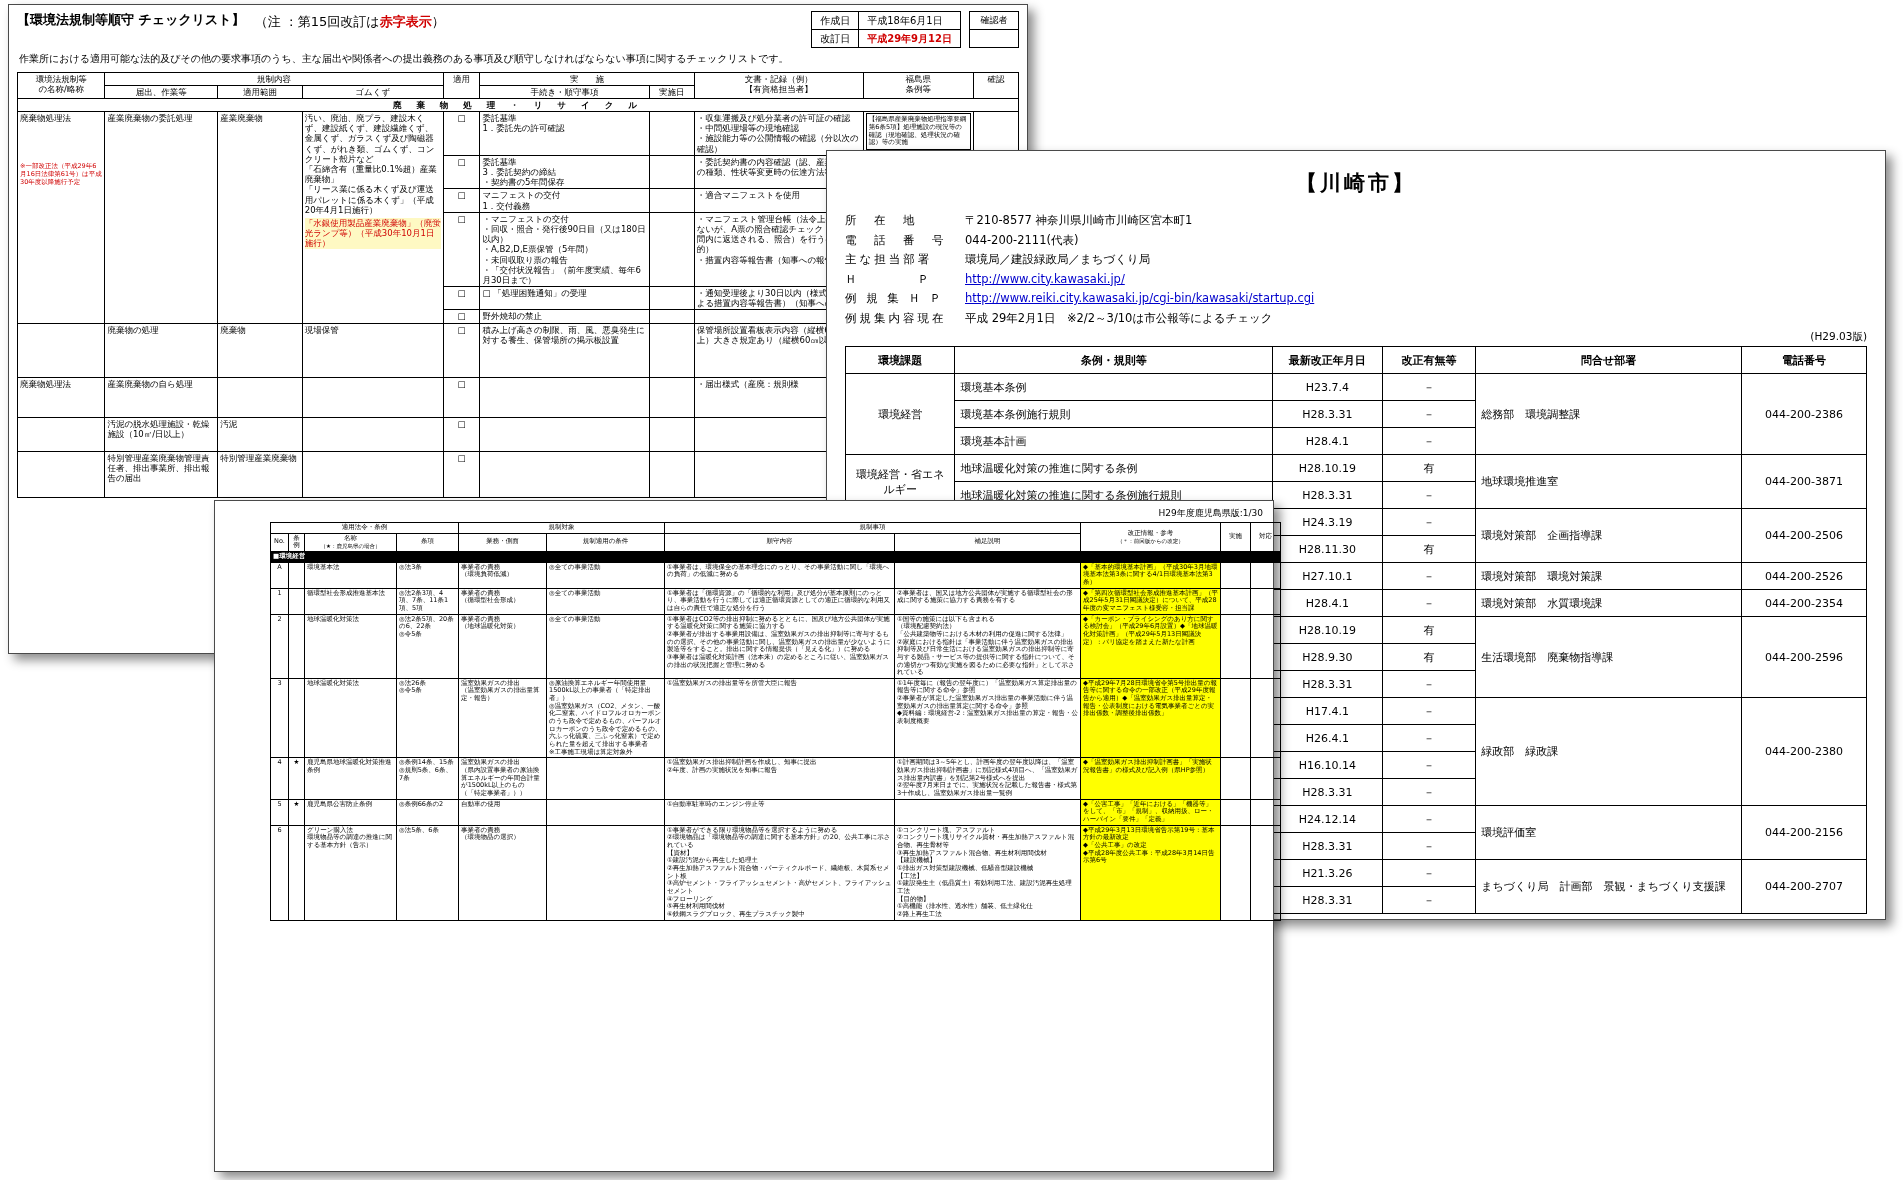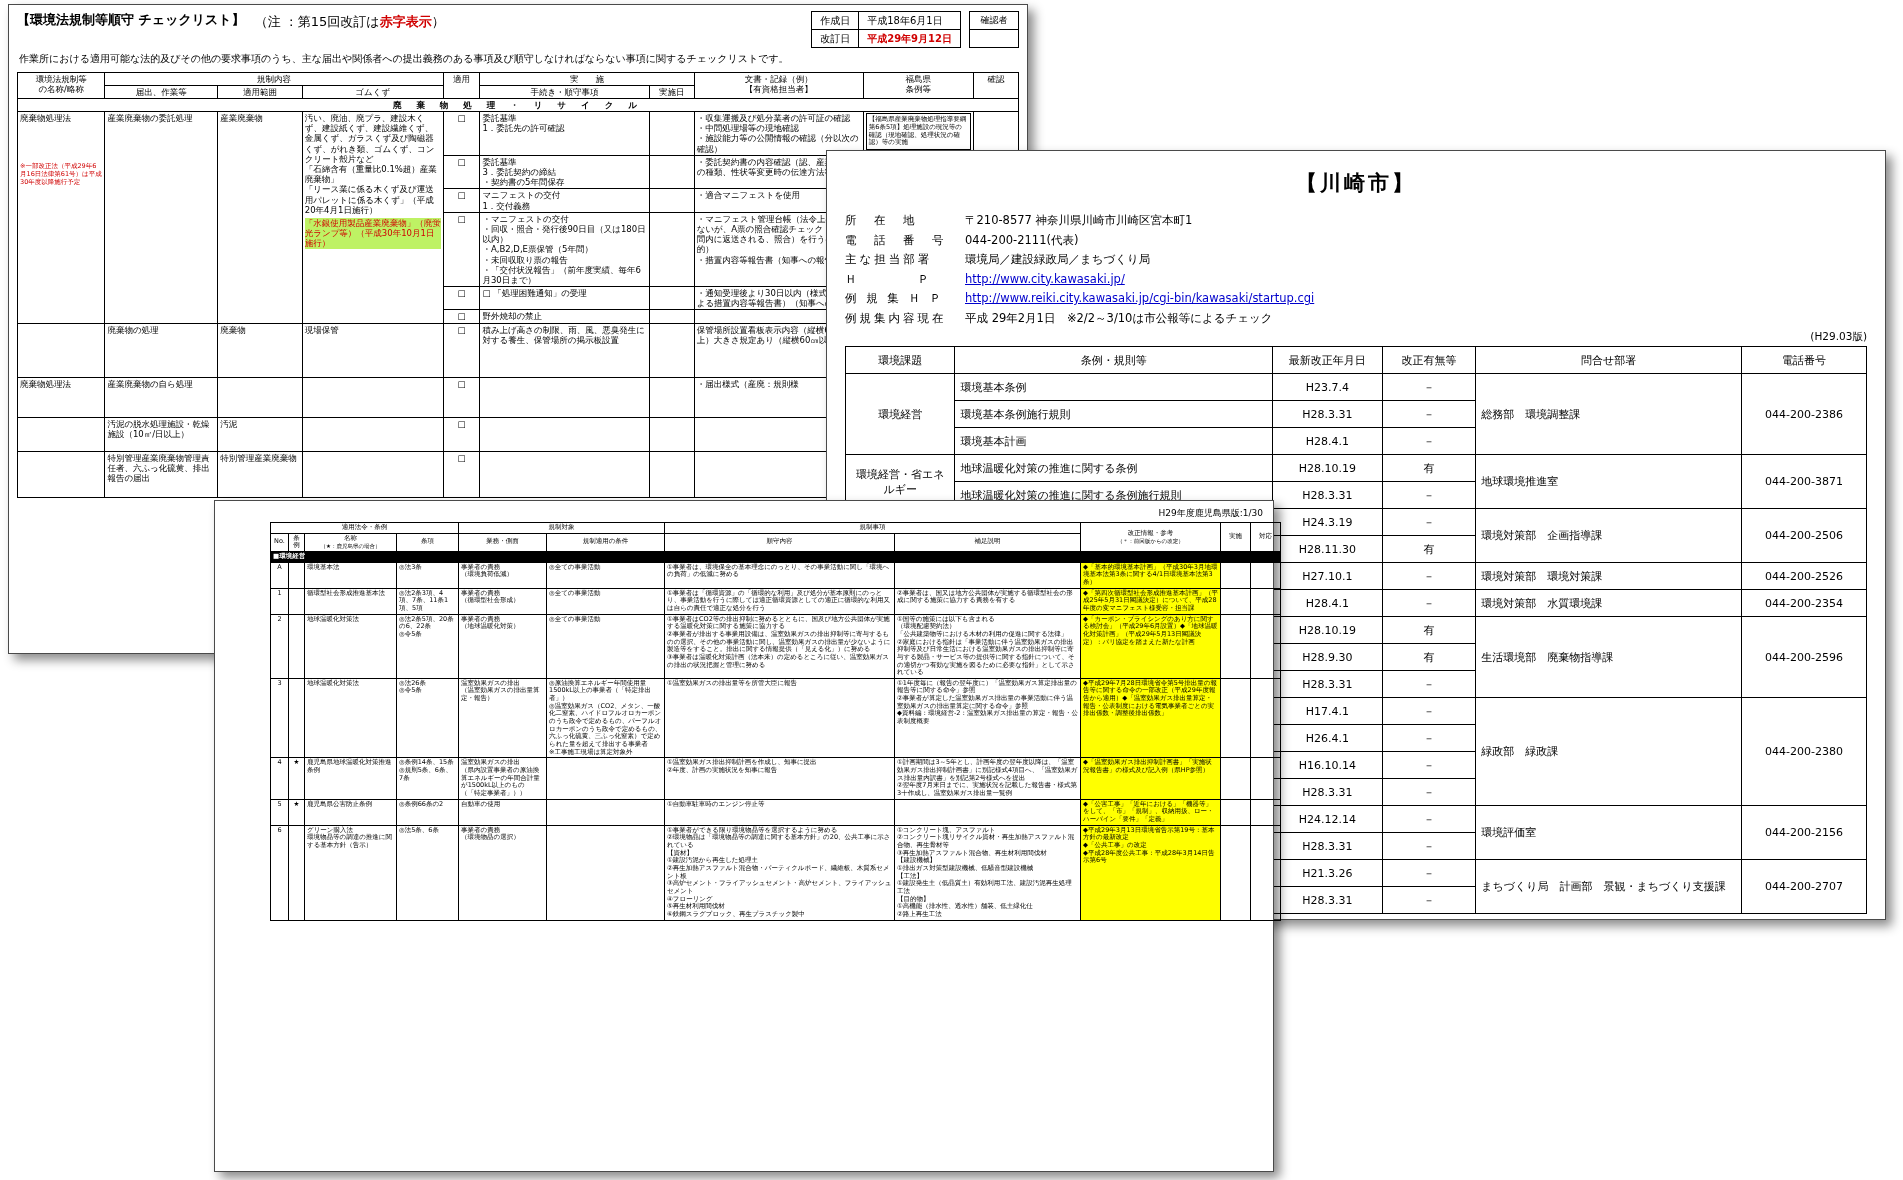--- a/index.html
+++ b/index.html
@@ -15,39 +15,39 @@
   .note{font-size:13px;margin-top:2px;}
   .note .red{color:#d00000;font-weight:bold;}
   .lead{font-size:10px;line-height:1.45;margin:4px 2px 5px 2px;}
 
   table.grid{border-collapse:collapse;table-layout:fixed;width:100%;}
   table.grid td,table.grid th{border:1px solid #000;vertical-align:top;padding:1px 2px;font-size:8.5px;line-height:1.2;}
   .ctr{text-align:center;}
   .mid{vertical-align:middle;}
   .bandtitle{text-align:center;font-size:13px;font-weight:bold;letter-spacing:6px;}
   .red{color:#d00000;}
-  .hl{background:#bef264;}
+  .hl{background:#fef9c3;}
 
   
   .dates{border-collapse:collapse;font-size:10px;}
   .dates td{border:1px solid #000;padding:1px 8px;white-space:nowrap;}
   .conf{border-collapse:collapse;font-size:9px;}
   .conf td{border:1px solid #000;width:46px;height:15px;text-align:center;}
 
   
   #sheetB{left:826px;top:150px;width:1060px;height:770px;}
   #sheetB .inner{padding:14px 18px;}
   #sheetB h1{text-align:center;font-size:21px;font-weight:bold;margin:4px 0 14px 0;letter-spacing:3px;}
   .addr{font-size:11.5px;line-height:1.7;}
   .addr .lbl{display:inline-block;width:120px;letter-spacing:3px;}
   .lnk{color:#0000cc;text-decoration:underline;}
   .ver{text-align:right;font-size:10.5px;margin:2px 0 2px 0;}
   table.kw{border-collapse:collapse;width:100%;table-layout:fixed;font-size:11px;}
   table.kw th,table.kw td{border:1px solid #000;padding:3px 5px;height:20px;}
-  table.kw th{font-weight:normal;}
+  table.kw th{font-weight:bold;}
   table.kw td.c{text-align:center;}
 
   
   #sheetC{left:214px;top:500px;width:1060px;height:672px;padding-left:47px;}
   #sheetC .inner{padding:6px 8px;}
   .cver{text-align:right;font-size:9px;margin:0 2px 2px 0;}
   table.kg{border-collapse:collapse;width:100%;table-layout:fixed;}
   table.kg td,table.kg th{border:1px solid #000;font-size:6.5px;line-height:1.18;padding:1px 2px;vertical-align:top;}
   table.kg th{text-align:center;font-weight:normal;vertical-align:middle;}
   .sec{background:#000;color:#fff;font-weight:bold;font-size:8px;}
@@ -230,21 +230,21 @@
         <td class="ctr">□</td>
         <td></td>
         <td></td>
         <td></td>
         <td></td>
         <td></td>
       </tr>
 
       <tr style="height:46px">
         <td></td>
-        <td>特別管理産業廃棄物管理責任者、六ふっ化硫黄、排出報告の届出</td>
+        <td>特別管理産業廃棄物管理責任者、排出事業所、排出報告の届出</td>
         <td>特別管理産業廃棄物</td>
         <td></td>
         <td class="ctr">□</td>
         <td></td>
         <td></td>
         <td></td>
         <td></td>
         <td></td>
       </tr>
     </tbody>

